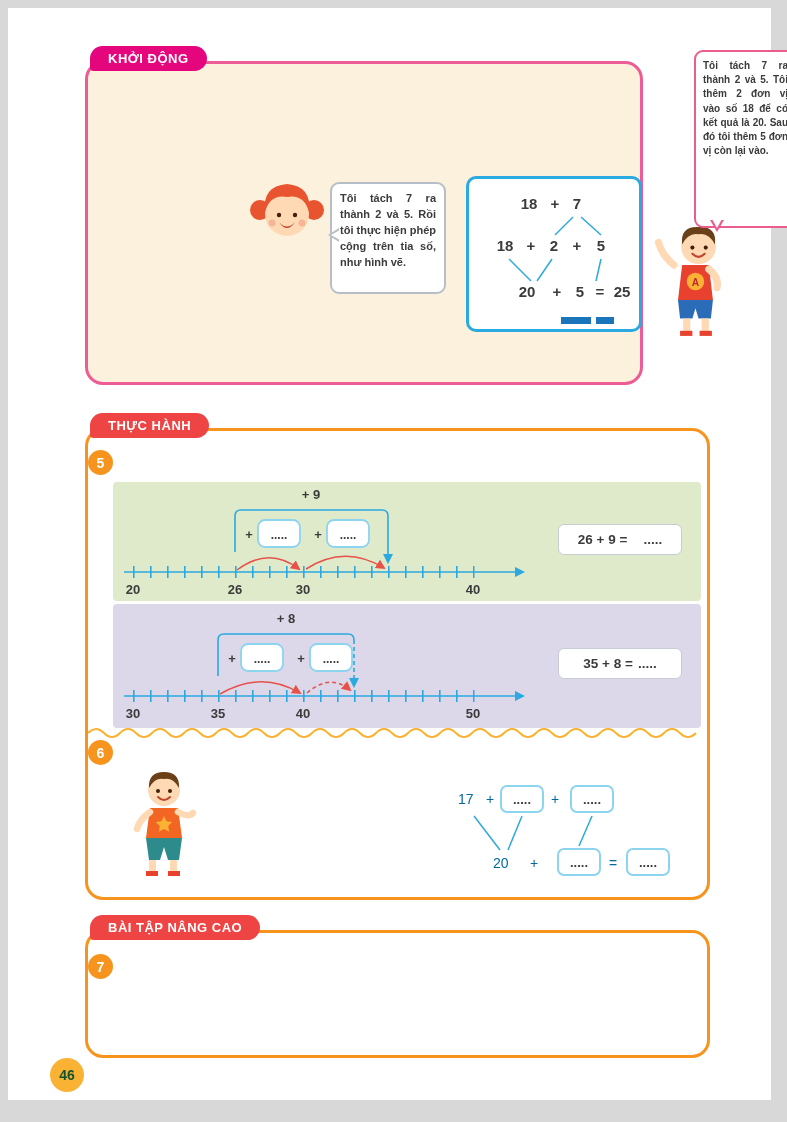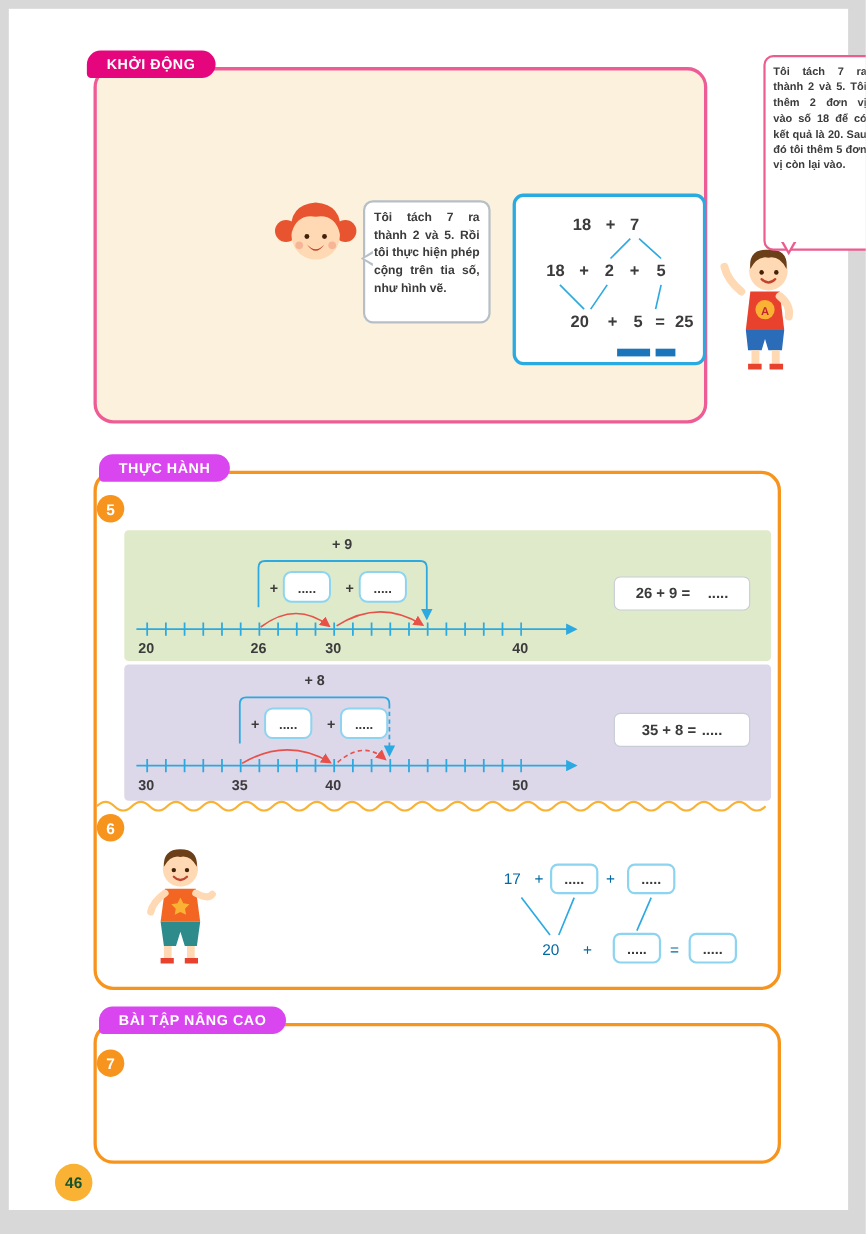--- a/index.html
+++ b/index.html
@@ -11,21 +11,21 @@
   }
   .abs { position:absolute; }
   #page-bg { position:absolute; left:8px; top:8px; width:763px; height:1092px; background:#FFFFFF; }
 
   
   .badge {
     color:#fff; font-weight:bold; font-size:13px; letter-spacing:.5px;
     padding:5px 18px; border-radius:13px 13px 13px 4px; z-index:6; white-space:nowrap;
   }
   .badge.pink { background:#E5067E; }
-  .badge.orange { background:#d946ef; }
+  .badge.orange { background:#ef4444; }
 
   
   .frame { border-radius:18px; background:#fff; z-index:1; }
   .frame.pinkf { border:3px solid #EE5C95; background:#FCF1DC; }
   .frame.orangef { border:3px solid #F7941D; }
 
   .btxt { font-weight:bold; font-size:13.5px; color:#3B3B3B; }
   .title14 { font-weight:normal; font-size:14px; color:#0369a1; }
   .red-w { color:#E8504A; }
   .blue-w { color:#29ABE2; }
@@ -87,21 +87,21 @@
     font-weight:bold; font-size:14px; color:#14532d;
   }
 
   svg text { font-family:"Liberation Sans", sans-serif; }
 </style>
 </head>
 <body>
 
 <div id="page-bg"></div>
 
-<div class="abs badge pink" style="left:79px;top:46px;">KHỞI ĐỘNG</div>
+<div class="abs badge pink" style="left:90px;top:46px;">KHỞI ĐỘNG</div>
 <div class="abs frame pinkf" style="left:85px;top:61px;width:558px;height:324px;"></div>
 
 <div class="abs btxt" style="left:106px;top:86px;width:400px;">
   <span>Mai có 18 chiếc xe ô tô màu </span><span class="red-w">đỏ</span><span> và 7 ô tô màu </span><span class="blue-w">xanh</span><span>.</span>
 </div>
 <div class="abs eq-box" style="left:513px;top:83px;width:118px;height:27px;">
   <span>18 + 7 =</span>
   <span class="orange-w">?</span>
 </div>
 <div class="abs btxt" style="left:106px;top:112px;">Mai và Nam tính tổng số xe.</div>

